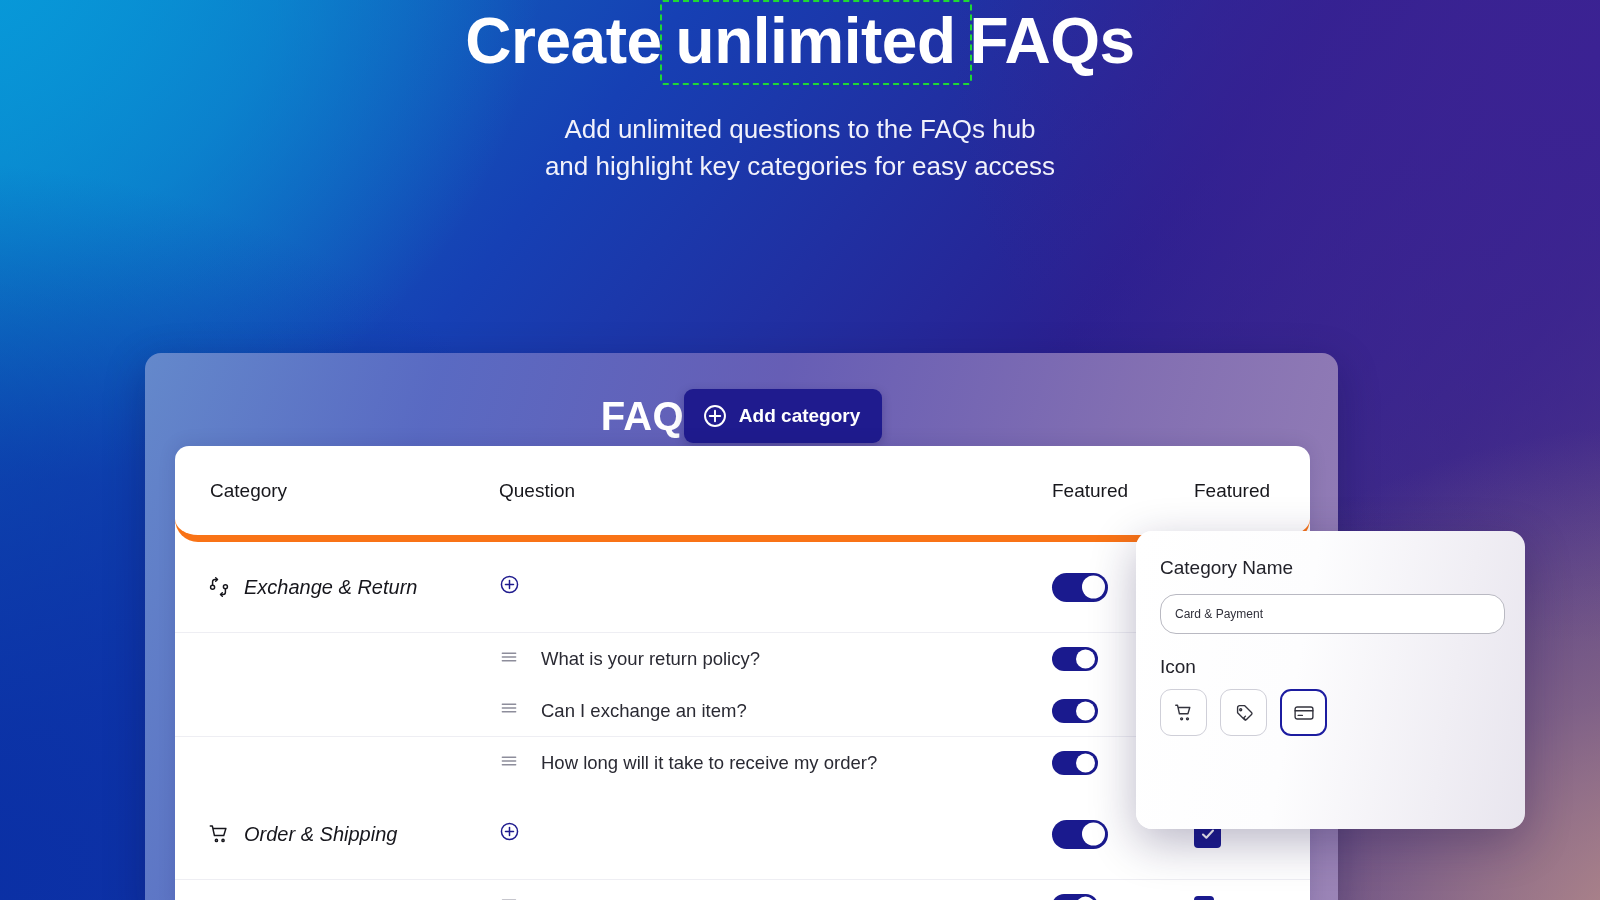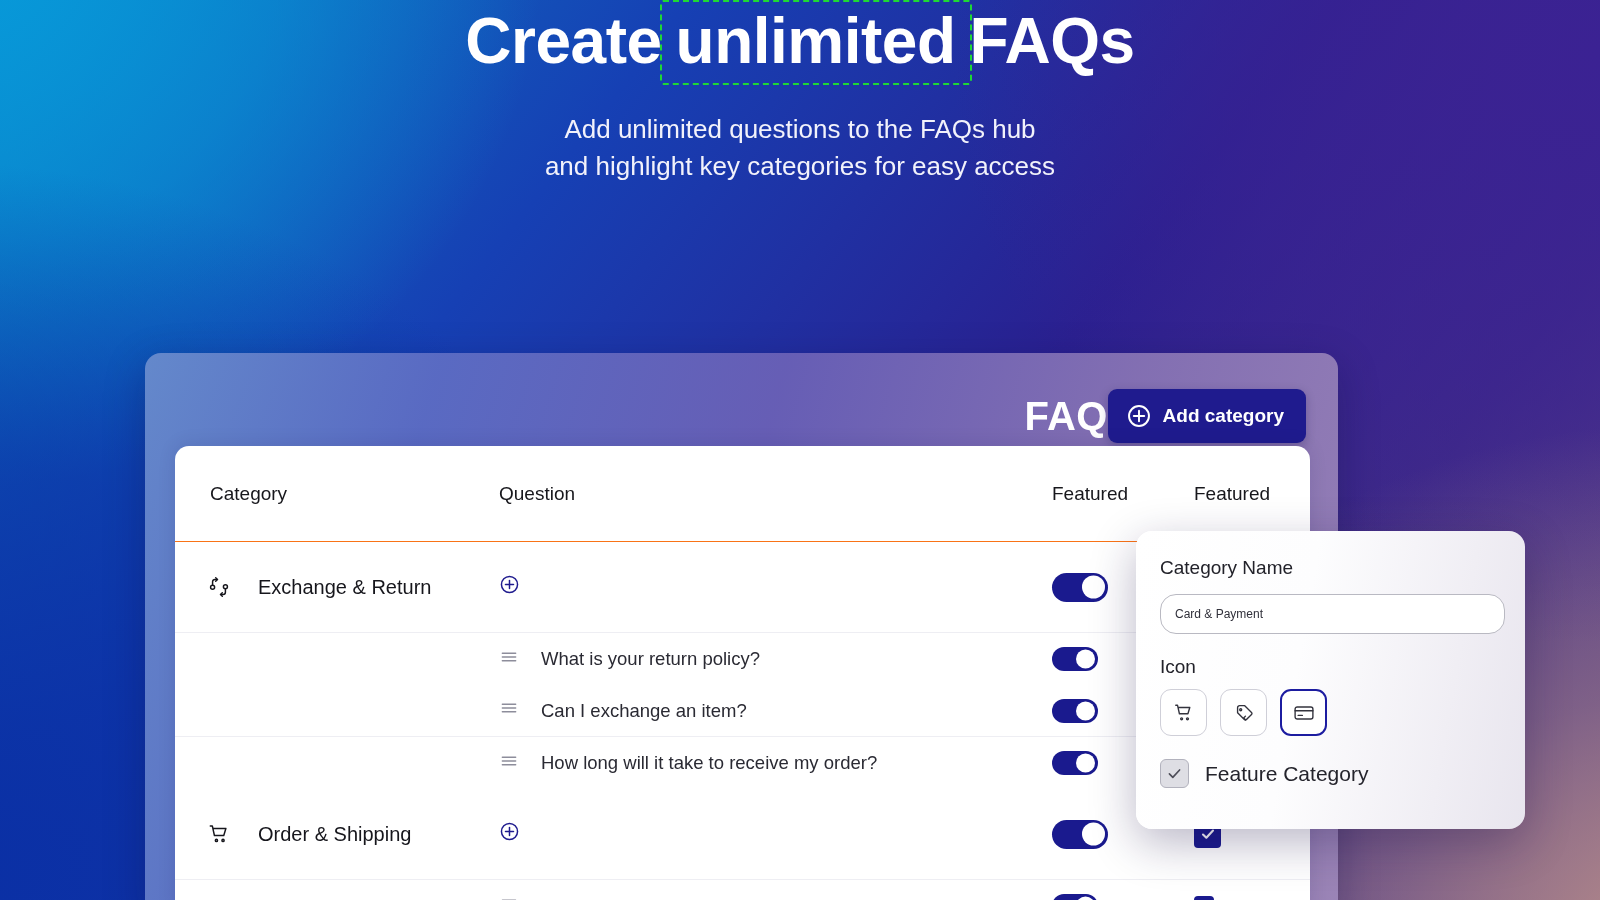--- a/index.html
+++ b/index.html
@@ -72,21 +72,21 @@
                  rgba(108,98,183,0.92) 48%,
                  rgba(137,117,181,0.92) 74%,
                  rgba(158,136,186,0.92) 100%);
     box-shadow: 0 12px 40px rgba(10,10,60,0.28);
     padding: 30px 32px 0 32px;
   }
 
   .faq-bar {
     display: flex;
     align-items: center;
-    justify-content: flex-end;
+    justify-content: center;
     height: 66px;
   }
   .faq-title {
     font-size: 40px;
     font-weight: 700;
     color: #ffffff;
     letter-spacing: 0.3px;
   }
 
   .add-cat-btn {
@@ -116,23 +116,24 @@
     background: #ffffff;
     border-radius: 14px 14px 0 0;
     overflow: hidden;
     box-shadow: 0 -2px 18px rgba(20,15,70,0.10);
   }
 
   .thead {
     display: flex;
     align-items: center;
     height: 96px;
-    border-bottom: 1px solid #f97316;
+    border-bottom: 7px solid #f97316;
     font-size: 19px;
     color: #17171c;
+    border-radius: 23px;
   }
   .col-cat   { width: 300px; padding-left: 35px; }
   .col-q     { flex: 1; padding-left: 24px; }
   .col-pub   { width: 142px; text-align: left; }
   .col-feat  { width: 116px; text-align: left; }
 
   .row {
     display: flex;
     align-items: center;
     font-size: 19px;
@@ -140,23 +141,24 @@
   }
   .row.cat-row   { height: 91px; border-bottom: 1px solid #eeeef3; }
   .row.q-row     { height: 52px; }
   .row.q-row.last-in-group { border-bottom: 1px solid #eeeef3; }
 
   .cat-cell {
     width: 300px;
     padding-left: 33px;
     display: flex;
     align-items: center;
-    gap: 28px;
+    gap: 14px;
     font-size: 20px;
     color: #16161c;
+    font-style: italic;
   }
   .cat-cell svg { display: block; flex: none; }
 
   .q-cell {
     flex: 1;
     padding-left: 24px;
     display: flex;
     align-items: center;
     gap: 22px;
     color: #2a2a33;
@@ -518,23 +520,15 @@
       <div class="icon-opt selected">
         <span>
           <svg width="22" height="22" viewBox="0 0 24 24" fill="none" stroke="#33333d" stroke-width="1.5" stroke-linecap="round" stroke-linejoin="round">
             <rect x="2.3" y="5.4" width="19.4" height="13.2" rx="2.3"></rect>
             <line x1="2.3" y1="9.6" x2="21.7" y2="9.6"></line>
             <line x1="5.6" y1="14.6" x2="10.2" y2="14.6"></line>
           </svg>
         </span>
       </div>
     </div>
-    <div class="feature-row">
-      <div class="feature-cbx">
-        <svg width="17" height="17" viewBox="0 0 24 24" fill="none" stroke="#4d4d58" stroke-width="2.3" stroke-linecap="round" stroke-linejoin="round">
-            <polyline points="4.8,12.6 9.6,17.4 19.2,7"></polyline>
-          </svg>
-      </div>
-      <div class="feature-label">Feature Category</div>
-    </div>
   </div>
 
 </div>
 
 </body></html>

